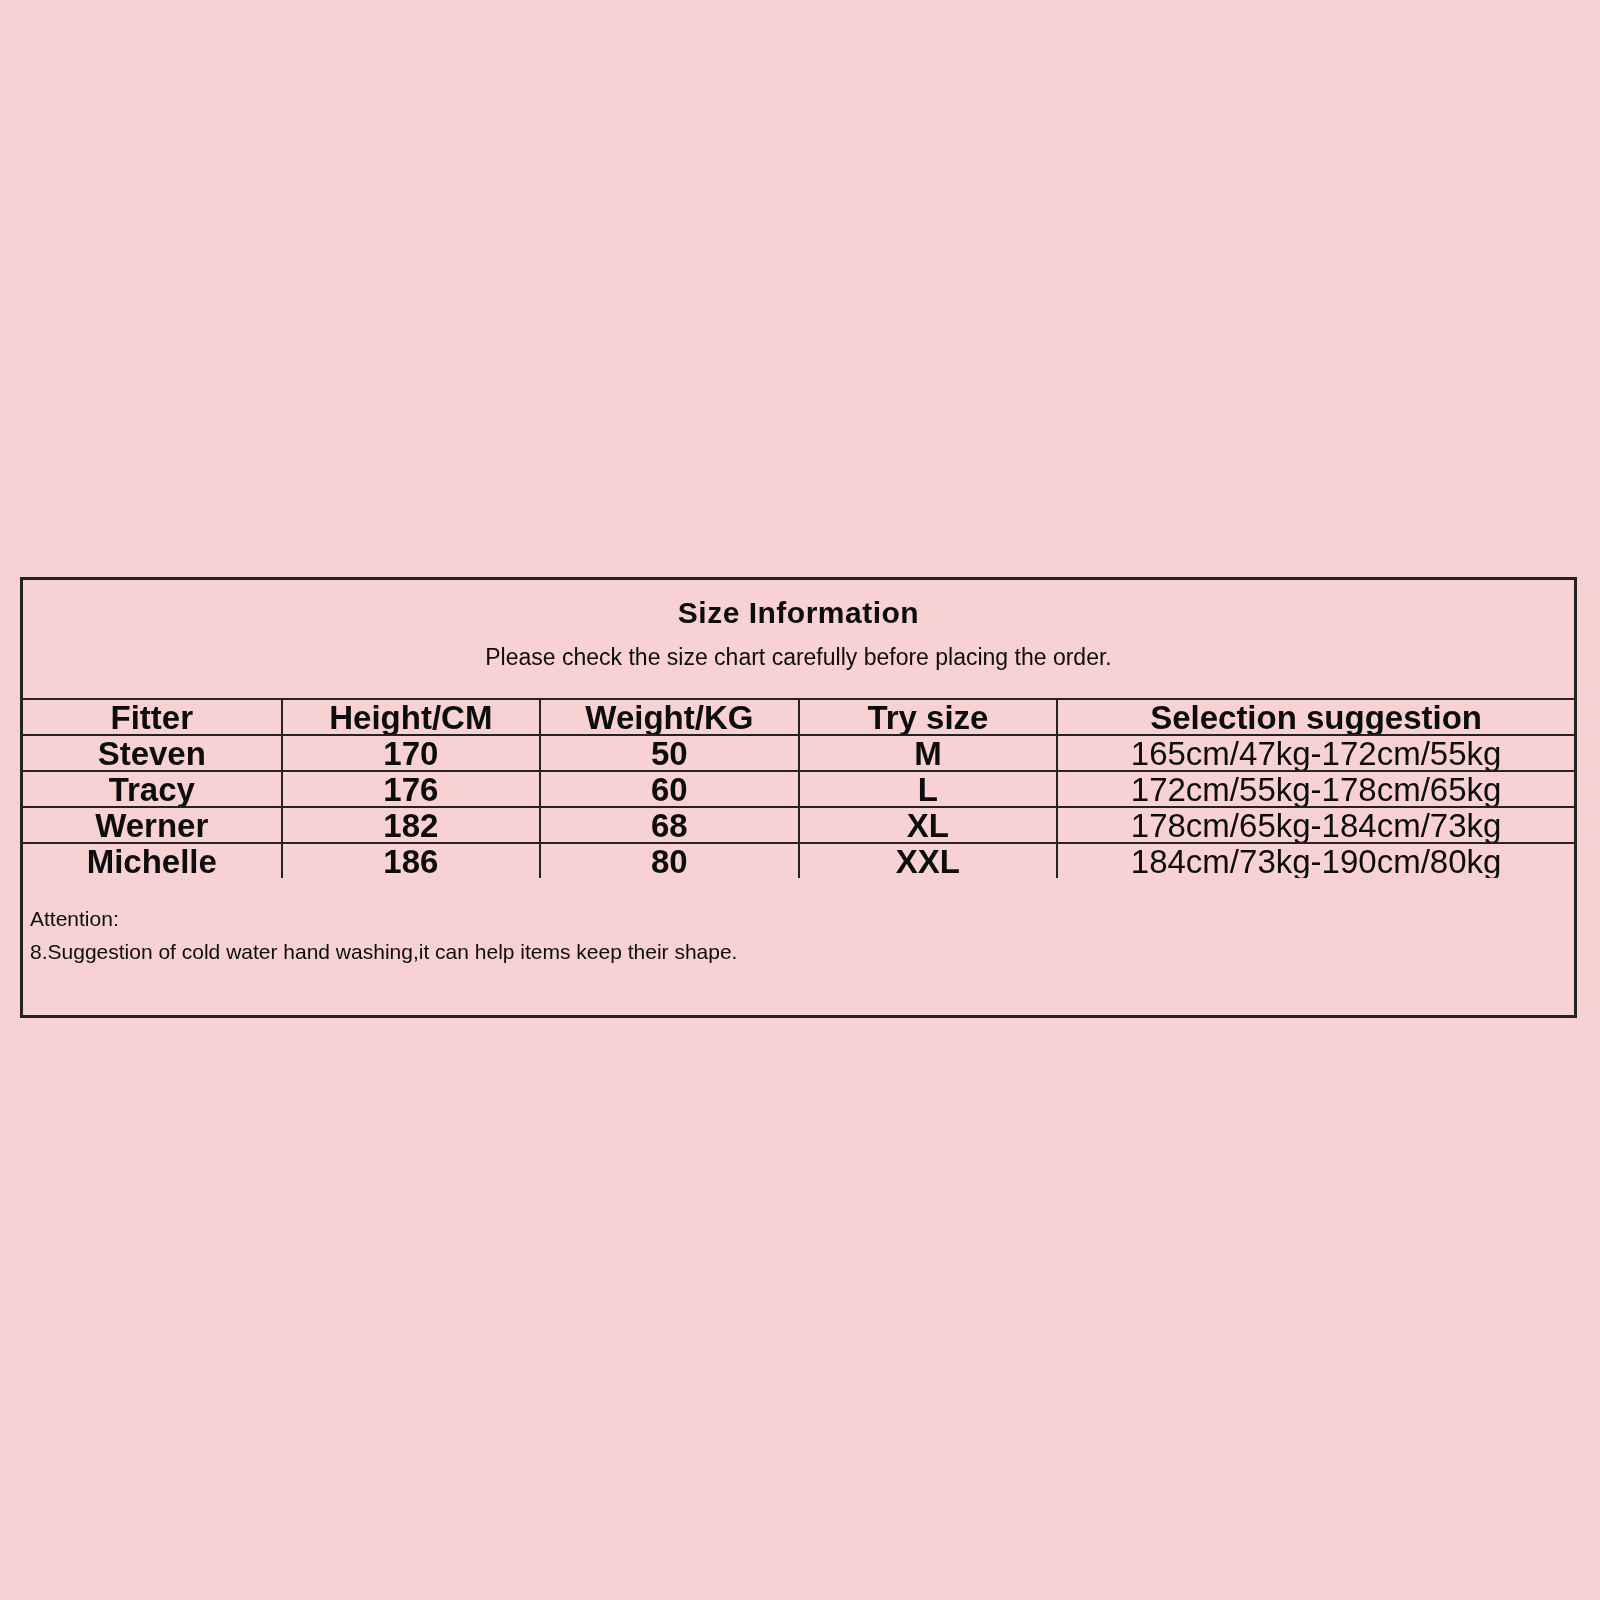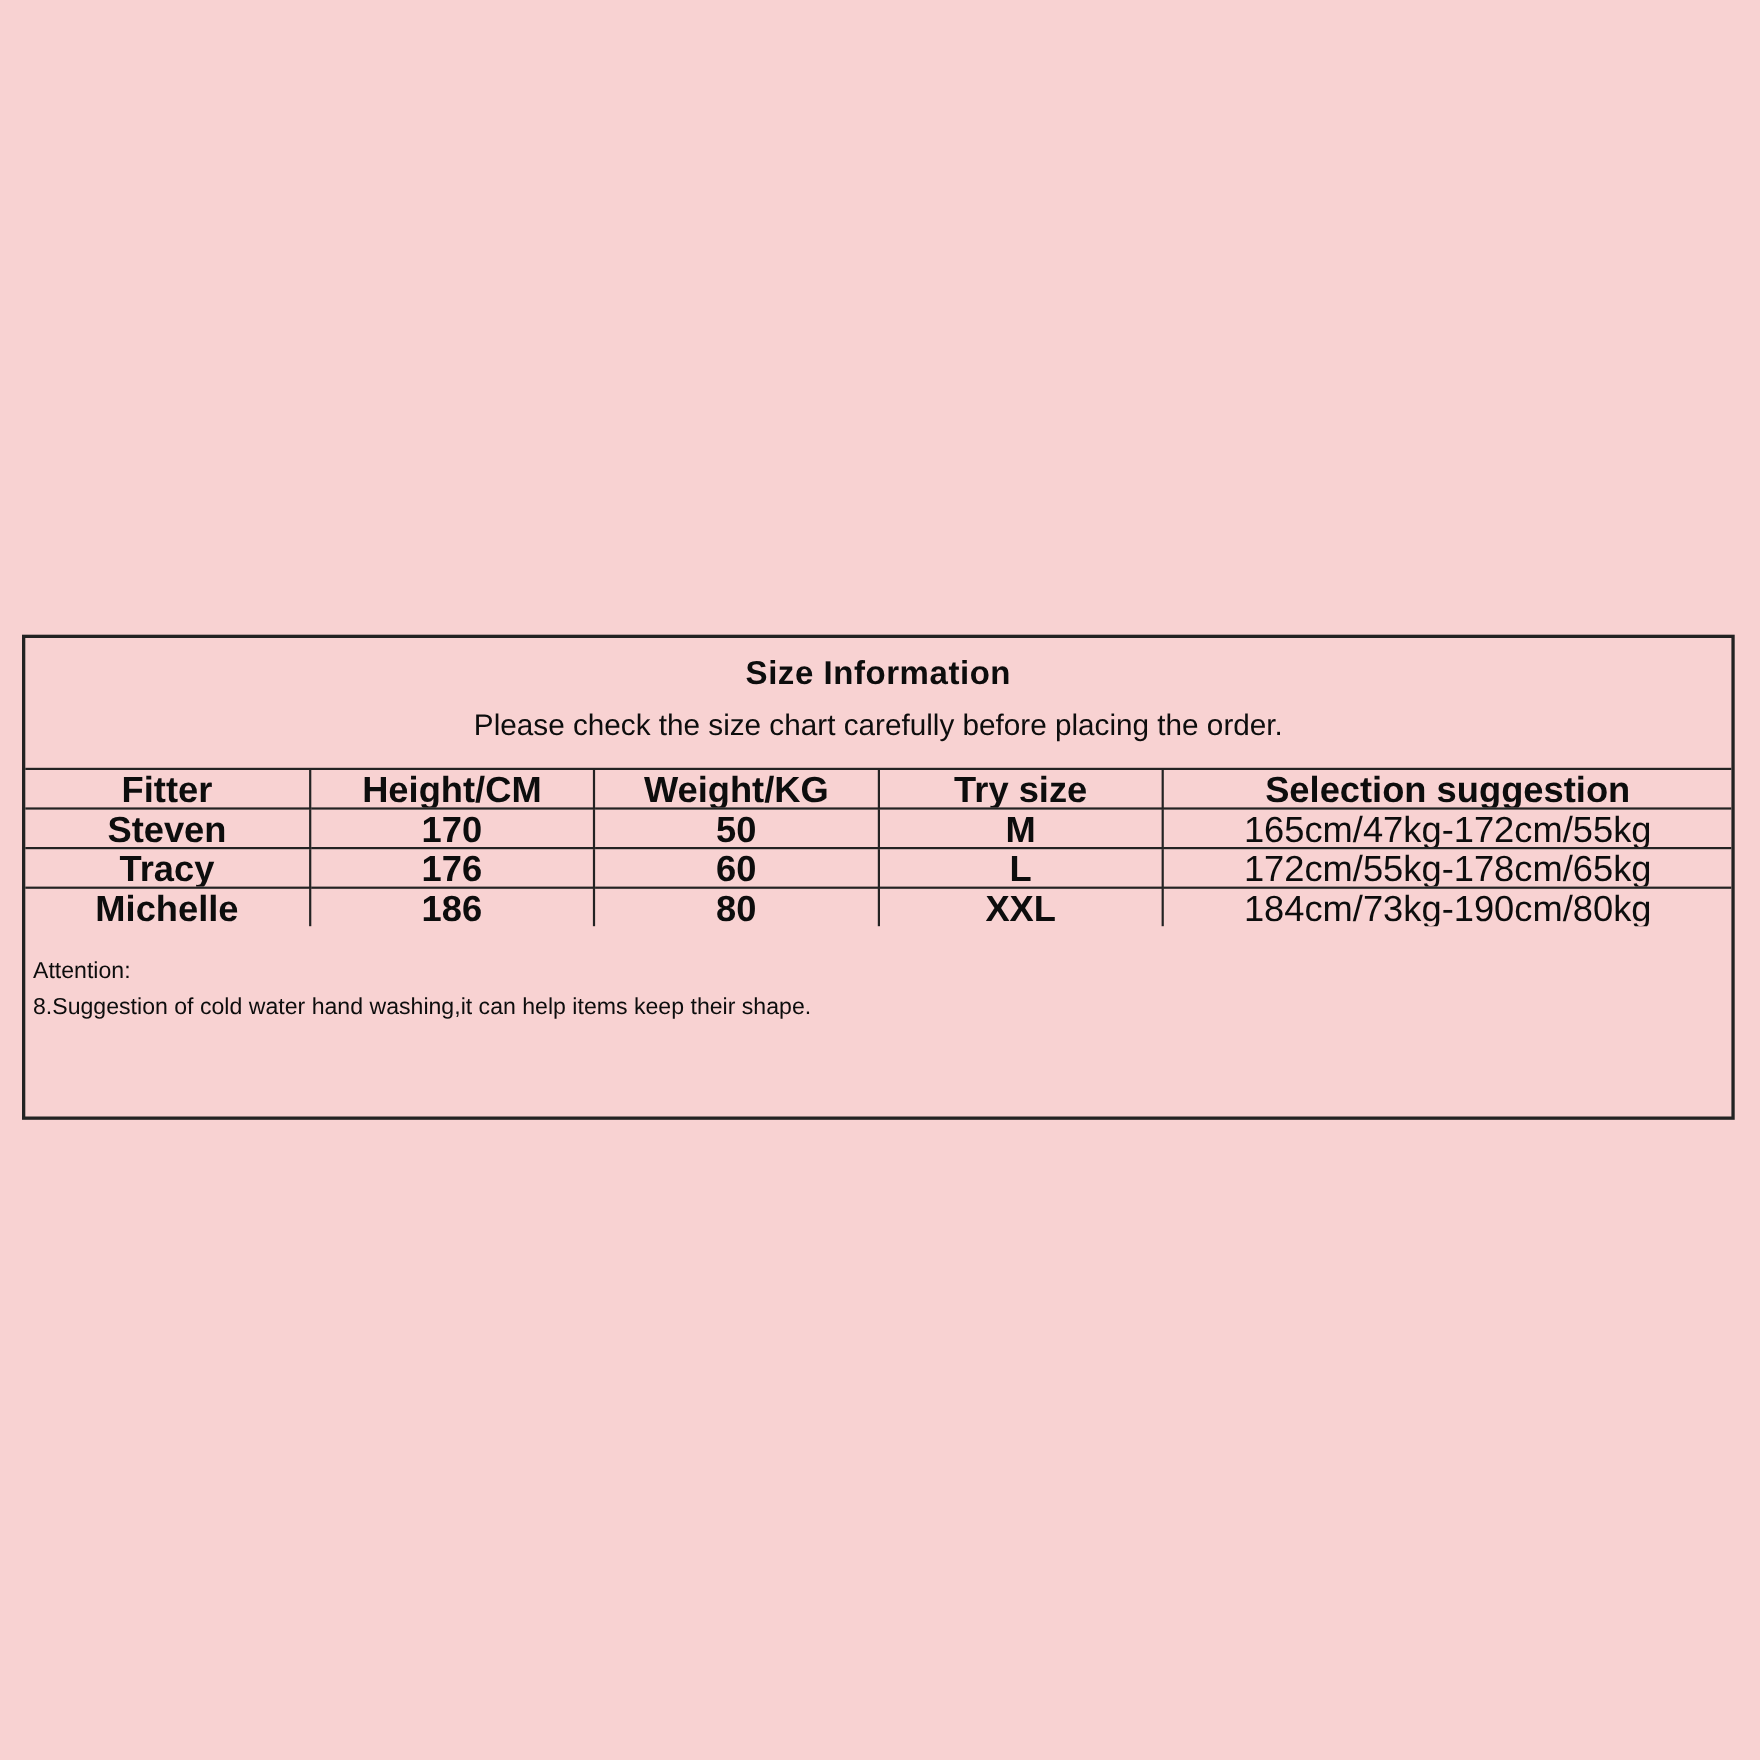--- a/index.html
+++ b/index.html
@@ -31,21 +31,21 @@
     overflow: hidden;
   }
   .title {
     padding-top: 16px;
     font-size: 30px;
     font-weight: bold;
     letter-spacing: 0.5px;
   }
   .subtitle {
     padding-top: 14px;
-    font-size: 27px;
+    font-size: 23px;
   }
   table.size-table {
     width: 100%;
     border-collapse: collapse;
     table-layout: fixed;
     border: hidden; 
   }
   .size-table th, .size-table td {
     border: 2px solid #232323;
     height: 34px;
@@ -104,20 +104,27 @@
         <td class="sel">165cm/47kg-172cm/55kg</td>
       </tr>
       <tr>
         <td>Tracy</td>
         <td>176</td>
         <td>60</td>
         <td>L</td>
         <td class="sel">172cm/55kg-178cm/65kg</td>
       </tr>
       <tr>
+        <td>Werner</td>
+        <td>182</td>
+        <td>68</td>
+        <td>XL</td>
+        <td class="sel">178cm/65kg-184cm/73kg</td>
+      </tr>
+      <tr>
         <td>Michelle</td>
         <td>186</td>
         <td>80</td>
         <td>XXL</td>
         <td class="sel">184cm/73kg-190cm/80kg</td>
       </tr>
     </tbody>
   </table>
 
   <div class="attention">

